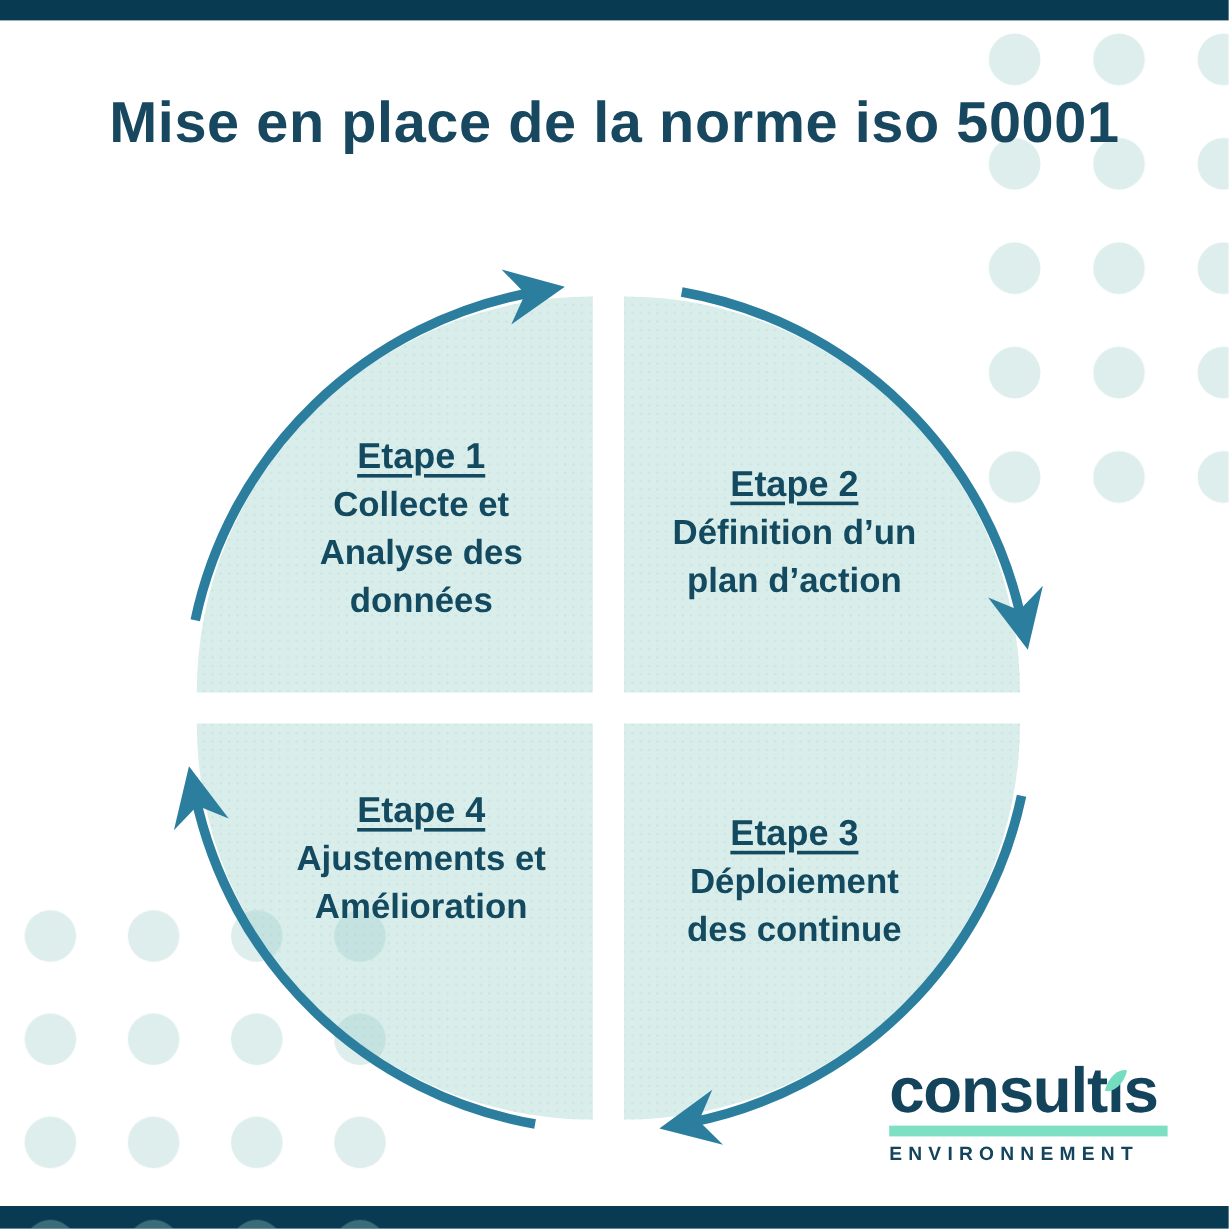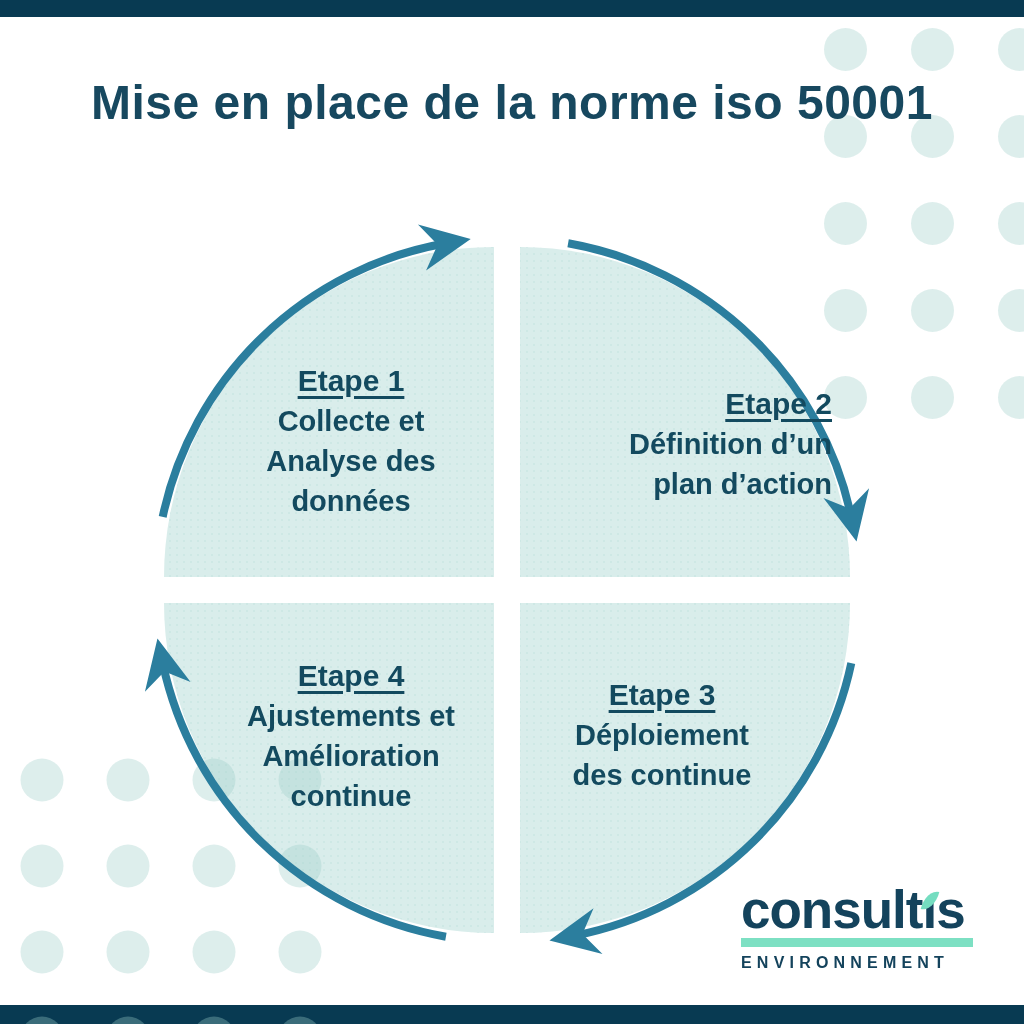--- a/index.html
+++ b/index.html
@@ -12,21 +12,21 @@
 
   #diagram-svg{position:absolute;left:0;top:0;z-index:1;}
 
   .title{position:absolute;top:74px;left:0;width:1024px;text-align:center;z-index:2;
          font-size:48px;line-height:57px;font-weight:bold;letter-spacing:.5px;color:var(--title);}
 
   .step{position:absolute;width:340px;text-align:center;z-index:2;
         font-size:29px;line-height:40px;font-weight:bold;color:var(--text);}
   .step-title{font-size:30px;text-decoration:underline;text-decoration-thickness:3px;text-underline-offset:5px;}
   #step-1{left:181px;top:361px;}
-  #step-2{left:492px;top:384px;text-align:right;}
+  #step-2{left:492px;top:384px;}
   #step-3{left:492px;top:675px;}
   #step-4{left:181px;top:656px;}
 
   #logo{position:absolute;left:741px;top:884px;width:240px;z-index:2;}
   .wordmark{font-size:53px;line-height:52px;font-weight:bold;letter-spacing:-1px;
             color:var(--navy);white-space:nowrap;}
   .i-wrap{position:relative;display:inline-block;}
   .leaf{position:absolute;left:1px;top:6px;width:14px;height:21px;background:var(--leaf);
         border-radius:100% 0 100% 0;transform:rotate(14deg);}
   .logo-bar{width:232px;height:9px;background:var(--mint);margin-top:2px;}
@@ -99,21 +99,20 @@
   <div id="step-3" class="step">
     <div class="step-title">Etape 3</div>
     <div>Déploiement</div>
     <div>des continue</div>
   </div>
 
   <div id="step-4" class="step">
     <div class="step-title">Etape 4</div>
     <div>Ajustements et</div>
     <div>Amélioration</div>
-    <div>continue</div>
   </div>
 
   <div id="logo">
     <div class="wordmark"><span>consult</span><span class="i-wrap"><span>ı</span><span class="leaf"></span></span><span>s</span></div>
     <div class="logo-bar"></div>
     <div class="logo-sub">ENVIRONNEMENT</div>
   </div>
 
 </div>
 

